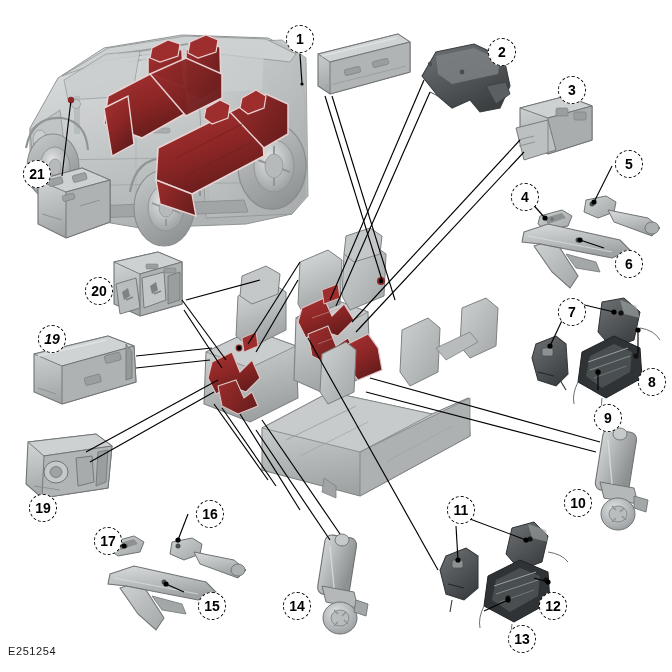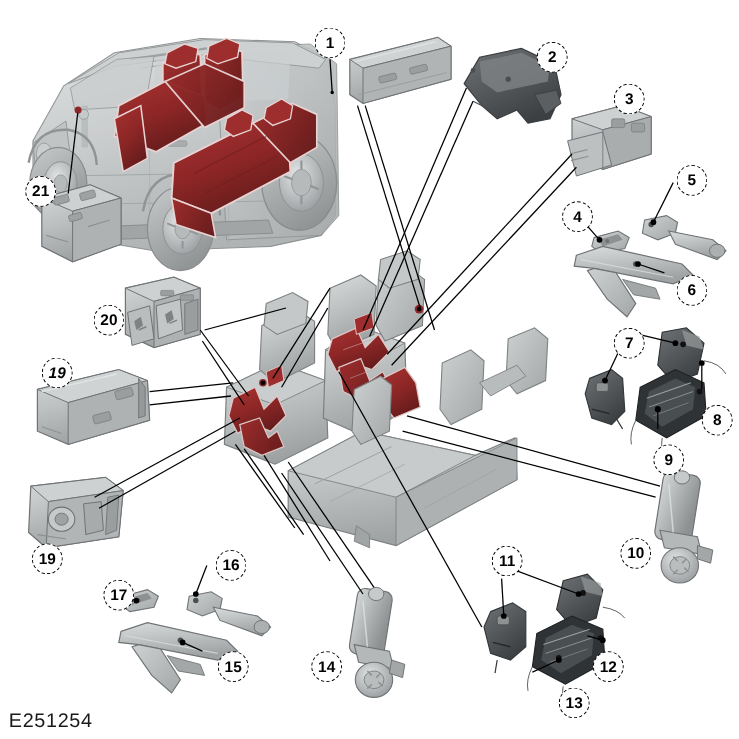--- a/index.html
+++ b/index.html
@@ -9,21 +9,21 @@
   svg.layer{position:absolute;left:0;top:0;width:672px;height:672px;}
 
   
   .callout{position:absolute;width:28px;height:28px;border-radius:50%;
            border:1.5px dashed #0d0d0d;background:#ffffff;
            display:flex;align-items:center;justify-content:center;
            font-size:14px;font-weight:bold;color:#000;
            line-height:1;box-sizing:border-box;z-index:40;}
   .callout span{display:block;transform:translateY(-0.5px);}
 
-  .refcode{position:absolute;left:8px;top:645px;font-size:18px;
+  .refcode{position:absolute;left:8px;top:645px;font-size:11px;
            color:#1a1a1a;letter-spacing:0.6px;z-index:45;}
 </style>
 </head>
 <body>
 
 <div id="stage">
 
   <svg class="layer" viewBox="0 0 672 672">
     <defs>
       <linearGradient id="gBody" x1="0" y1="0" x2="0.3" y2="1">

